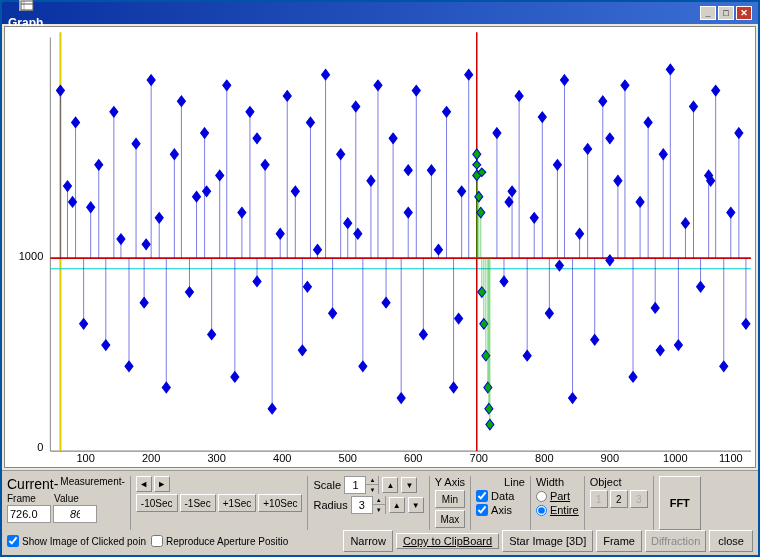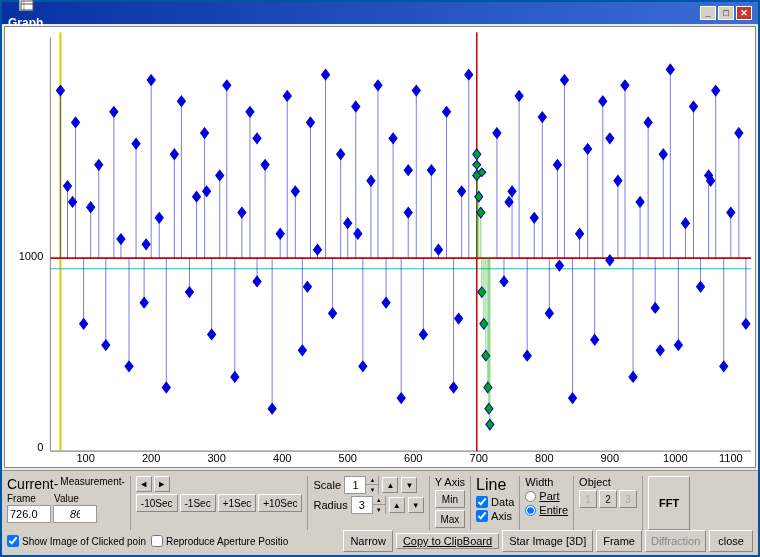--- a/index.html
+++ b/index.html
@@ -584,21 +584,21 @@
 
       <div style="display:flex;flex-direction:column;gap:2px;">
         <span style="font-size:11px;text-align:center;">Y Axis</span>
         <button class="btn btn-small">Min</button>
         <button class="btn btn-small">Max</button>
       </div>
 
       <div style="width:1px;height:54px;background:#999;margin:0 2px;"></div>
 
       <div style="display:flex;flex-direction:column;gap:2px;">
-        <span style="font-size:16px;">Line</span>
+        <span style="font-size:11px;margin-left:28px;">Line</span>
         <label class="checkbox-row">
           <input type="checkbox" checked="" style="">
           <span>Data</span>
         </label>
         <label class="checkbox-row">
           <input type="checkbox" checked="" style="">
           <span>Axis</span>
         </label>
       </div>
 

